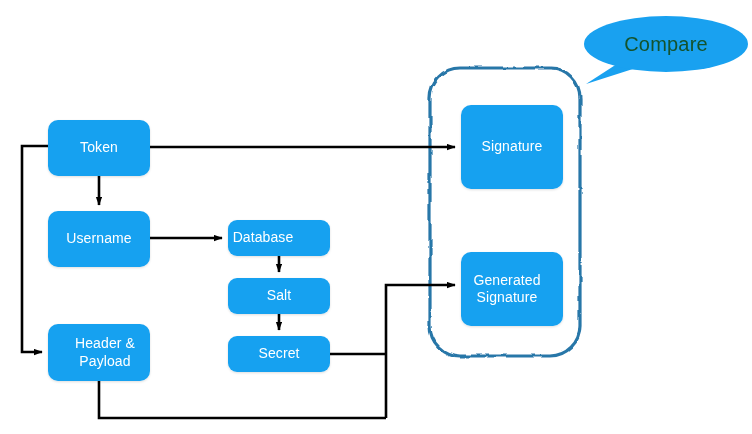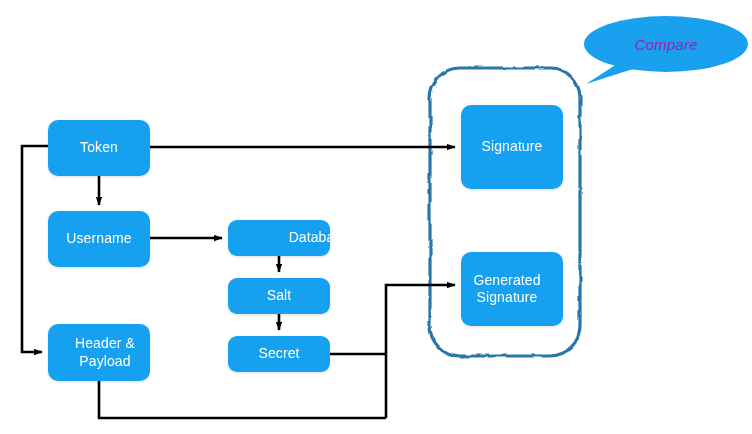--- a/index.html
+++ b/index.html
@@ -34,24 +34,23 @@
     line-height: 1.22;
     letter-spacing: 0.1px;
     pointer-events: none;
     white-space: pre-line;
   }
   .bubble-label {
     position: absolute;
     display: flex;
     align-items: center;
     justify-content: center;
-    color: #a21caf;
-    font-size: 15px;
+    color: #14532d;
+    font-size: 20px;
     letter-spacing: 0.2px;
-    font-style: italic;
   }
 </style>
 </head>
 <body>
 
 <div id="canvas">
 
   <svg id="diagram-svg" viewBox="0 0 752 434">
     <defs>
       <marker id="arrowhead" markerWidth="9" markerHeight="9" refX="8.2" refY="3.2" orient="auto" markerUnits="userSpaceOnUse">
@@ -105,21 +104,21 @@
       <rect x="228" y="336" width="102" height="36" rx="9" fill="#19A1F0" filter="url(#boxshadow)"></rect>
       <rect x="461" y="105" width="102" height="84" rx="10" fill="#19A1F0" filter="url(#boxshadow)"></rect>
       <rect x="461" y="252" width="102" height="74" rx="10" fill="#19A1F0" filter="url(#boxshadow)"></rect>
     </g>
   </svg>
 
   <div class="node-label" style="left:48px;  top:211px; width:102px; height:56px;">Username</div>
   <div class="node-label" style="left:48px;  top:120px; width:102px; height:56px;">Token</div>
   <div class="node-label" style="left:48px;  top:324px; width:114px; height:57px;">Header &amp;
 Payload</div>
-  <div class="node-label" style="left:228px; top:220px; width:102px; height:36px;padding-left:40px;">Database</div>
+  <div class="node-label" style="left:212px; top:220px; width:102px; height:36px;">Database</div>
   <div class="node-label" style="left:228px; top:336px; width:102px; height:36px;">Secret</div>
   <div class="node-label" style="left:228px; top:278px; width:102px; height:36px;">Salt</div>
   <div class="node-label" style="left:461px; top:105px; width:102px; height:84px;">Signature</div>
   <div class="node-label" style="left:461px; top:252px; width:92px; height:74px;">Generated
 Signature</div>
 
   <div class="bubble-label" style="left:584px; top:16px; width:164px; height:56px;">Compare</div>
 
 </div>
 

